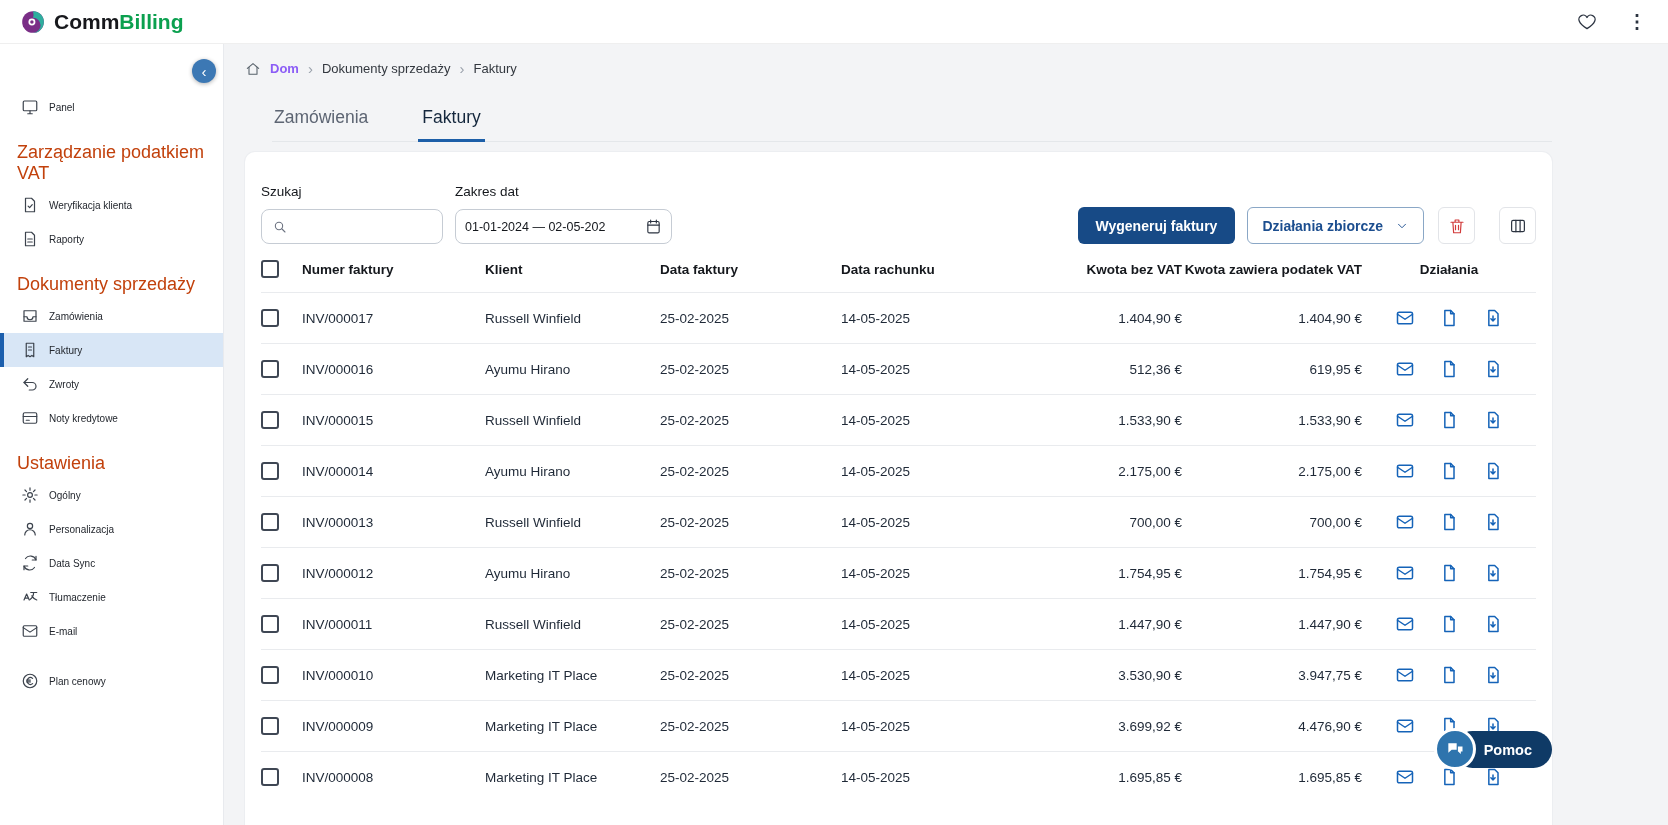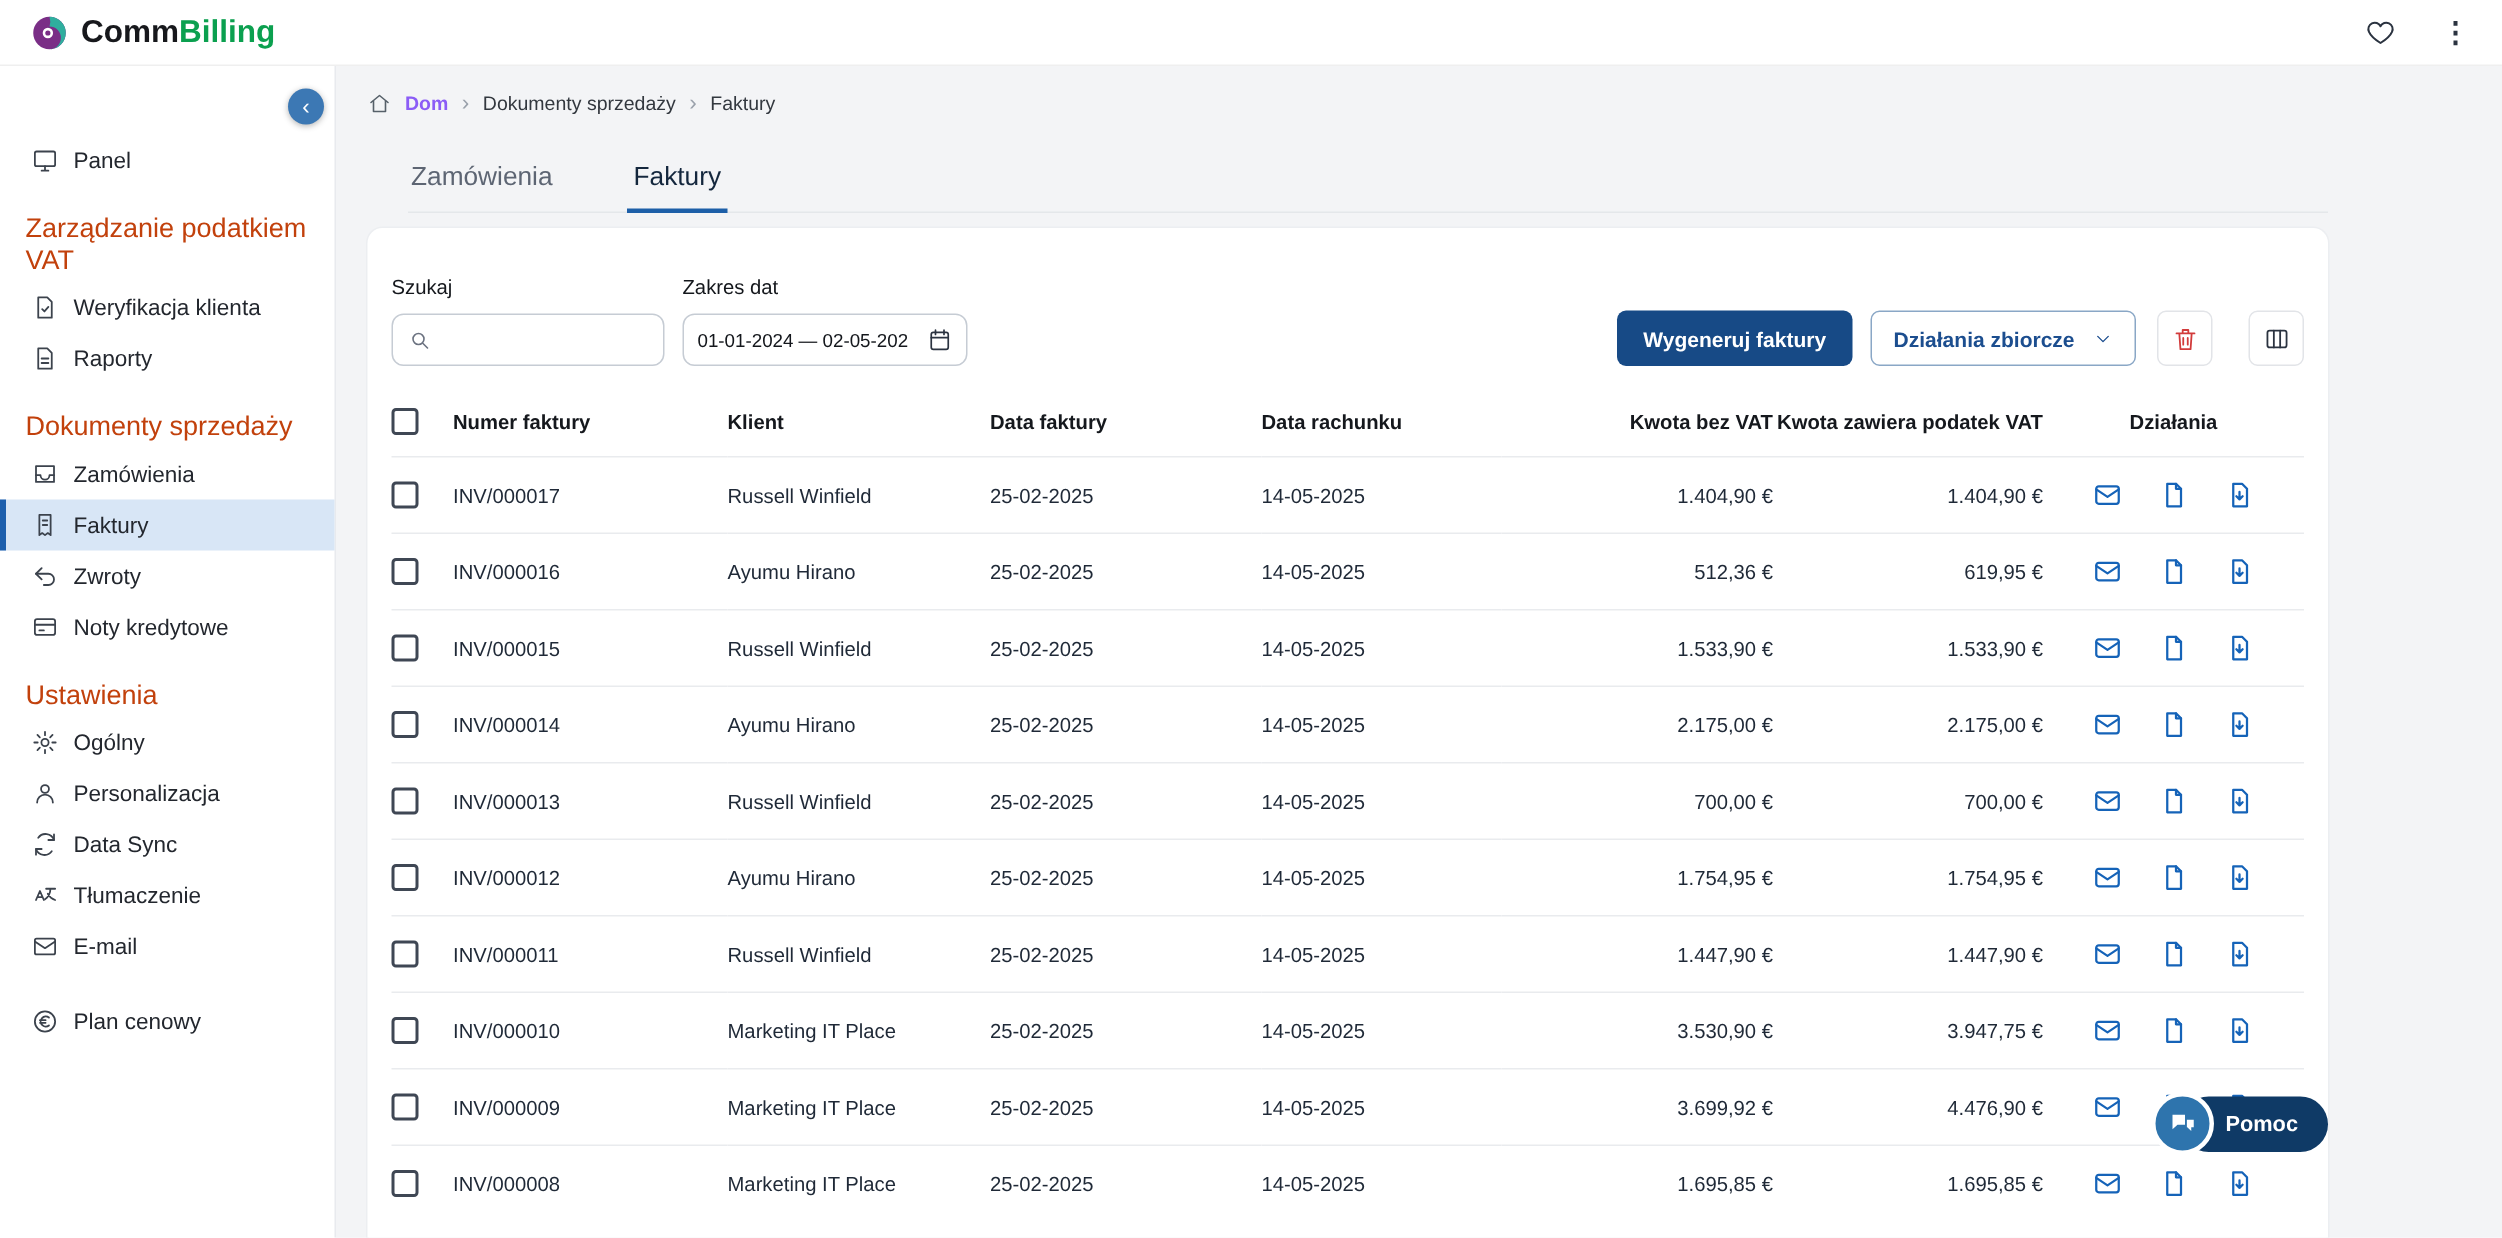--- a/index.html
+++ b/index.html
@@ -13,21 +13,21 @@
   .brand { display:flex; align-items:center; gap:8px; font-size:21px; font-weight:700; color:#17181c; }
   .brand .green { color:#0ba04f; }
   .topbar-right { display:flex; align-items:center; gap:28px; }
   .tb-icon { width:22px; height:22px; display:inline-flex; align-items:center; justify-content:center;
     color:#2b3340; cursor:pointer; font-size:19px; font-weight:700; }
 
   
   .sidebar { position:fixed; top:44px; left:0; bottom:0; width:224px; background:#fff;
     border-right:1px solid #e8eaee; padding-top:46px; z-index:20; }
   .side-item { display:flex; align-items:center; gap:10px; padding:8px 12px 8px 17px;
-    font-size:15px; color:#23272e; cursor:pointer; border-left:4px solid transparent; }
+    font-size:10px; color:#23272e; cursor:pointer; border-left:4px solid transparent; }
   .side-item.active { background:#d8e6f6; border-left-color:#1c5fad; }
   .sicon { width:18px; height:18px; flex:0 0 18px; color:#3c434d; display:inline-flex; }
   .sicon svg { width:18px; height:18px; }
   .side-section { font-size:18px; color:#c2410c; margin:18px 0 4px 17px; }
   .side-gap { height:16px; }
   .collapse-btn { position:fixed; top:59px; left:192px; width:24px; height:24px; border-radius:50%;
     background:#3c78b4; color:#fff; border:none; z-index:35; display:flex; align-items:center;
     justify-content:center; font-size:15px; line-height:1; cursor:pointer;
     box-shadow:0 1px 4px rgba(0,0,0,.3); font-family:inherit; }
 
@@ -50,36 +50,36 @@
     min-height:690px; box-shadow:0 0 0 1px #eceef1; }
 
   
   .filters { display:flex; align-items:flex-end;margin-top:16px; }
   .filter label { display:block; font-size:13.5px; color:#14171c; margin:2px 0 10px; }
   .search-box { width:182px; height:35px; border:1px solid #c6ccd4; border-radius:8px;
     display:flex; align-items:center; gap:6px; padding:0 10px; background:#fff; }
   .search-box svg { flex:0 0 16px; }
   .search-box input { border:none; outline:none; width:100%; font-size:13px; font-family:inherit; }
   .date-wrap { margin-left:12px; }
-  .date-box { width:190px; height:35px; border:1px solid #c6ccd4; border-radius:8px;
+  .date-box { width:217px; height:35px; border:1px solid #c6ccd4; border-radius:8px;
     display:flex; align-items:center; justify-content:space-between; gap:6px; padding:0 9px;
     font-size:12.5px; color:#14171c; cursor:pointer; white-space:nowrap; background:#fff; }
   .spacer { flex:1; }
   .btn-primary { height:37px; background:#174a86; color:#fff; border:none; border-radius:6px;
     font-size:14px; font-weight:700; padding:0 18px; cursor:pointer; font-family:inherit; }
   .btn-outline { height:37px; background:#fff; color:#1c4e8f; border:1px solid #8aa7c6;
     border-radius:6px; font-size:14px; font-weight:700; padding:16px 14px; margin-left:12px;
     display:flex; align-items:center; gap:12px; cursor:pointer; font-family:inherit; }
   .btn-icon { width:37px; height:37px; border:1px solid #e2e4e8; background:#fff; border-radius:6px;
     display:flex; align-items:center; justify-content:center; cursor:pointer; }
   .btn-trash { margin-left:14px; }
   .btn-cols { margin-left:24px; }
 
   
-  .inv-table { width:100%; border-collapse:collapse; table-layout:fixed; margin-top:22px; }
+  .inv-table { width:100%; border-collapse:collapse; table-layout:fixed; margin-top:10px; }
   .c-cb{width:41px;} .c-num{width:183px;} .c-cli{width:175px;} .c-d1{width:181px;}
   .c-d2{width:160px;} .c-net{width:181px;} .c-gross{width:180px;} .c-act{width:auto;}
   th { text-align:left; font-weight:700; font-size:13.5px; color:#15181d; padding:6px 0 14px; }
   td { font-size:13.5px; color:#1f2937; padding:15px 0; border-top:1px solid #e9ebee; }
   th.num, td.num { text-align:right; }
   th.act-col, td.act-col { text-align:center; }
   .cb { display:inline-block; width:18px; height:18px; border:2px solid #3f4754; border-radius:3px;
     background:#fff; cursor:pointer; vertical-align:middle; }
   .act { display:inline-flex; width:20px; height:20px; color:#1563b8; margin:0 10px;
     cursor:pointer; vertical-align:middle; }

